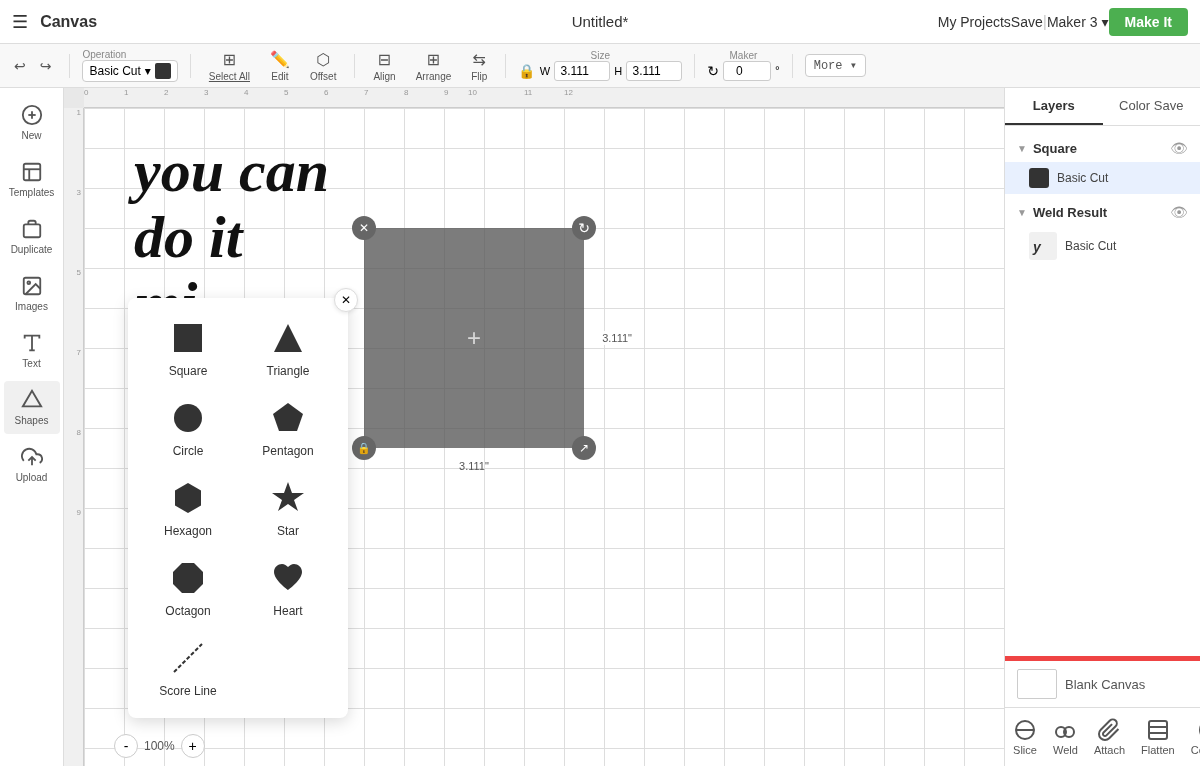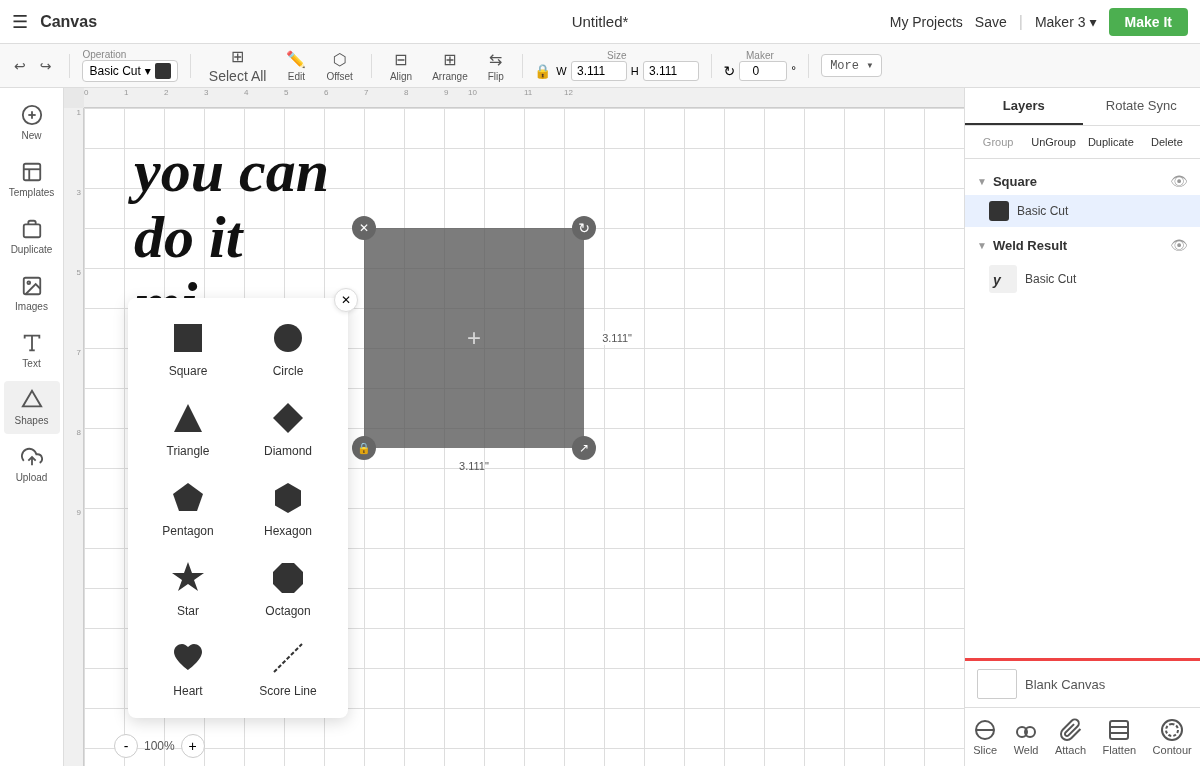--- a/index.html
+++ b/index.html
@@ -6,21 +6,21 @@
     body { font-family: -apple-system, BlinkMacSystemFont, 'Segoe UI', sans-serif; background: #f0f0f0; width: 1200px; height: 766px; overflow: hidden; }
 
     
     #topbar {
       display: flex; align-items: center; background: #fff; height: 44px;
       border-bottom: 1px solid #ddd; padding: 0 12px; gap: 12px; position: relative;
     }
     #topbar .menu-icon { font-size: 18px; color: #333; cursor: pointer; }
     #topbar .app-title { font-size: 16px; font-weight: 600; color: #333; }
     #topbar .doc-title { position: absolute; left: 50%; transform: translateX(-50%); font-size: 15px; color: #333; }
-    #topbar .right-actions { margin-left: auto; display: flex; align-items: center; gap: 12px; }
+    #topbar .right-actions { margin-left: auto; display: flex; align-items: center; }
     #topbar .my-projects-btn { font-size: 14px; color: #333; cursor: pointer; background: none; border: none; }
     #topbar .save-btn { font-size: 14px; color: #333; cursor: pointer; background: none; border: none; }
     #topbar .divider { color: #ccc; }
     #topbar .machine-selector { display: flex; align-items: center; gap: 4px; cursor: pointer; font-size: 14px; color: #333; }
     #topbar .make-it-btn { background: #4CAF50; color: #fff; border: none; border-radius: 4px; padding: 6px 16px; font-size: 14px; cursor: pointer; font-weight: 600; }
 
     
     #toolbar {
       display: flex; align-items: center; background: #f8f8f8; height: 44px;
       border-bottom: 1px solid #ddd; padding: 0 8px; gap: 8px;
@@ -82,41 +82,41 @@
     #selected-square .center-plus { position: absolute; top: 50%; left: 50%; transform: translate(-50%,-50%); font-size: 24px; color: rgba(255,255,255,0.7); }
     .handle { position: absolute; width: 24px; height: 24px; background: #666; border-radius: 50%; display: flex; align-items: center; justify-content: center; cursor: pointer; }
     .handle-close { top: -12px; left: -12px; }
     .handle-rotate { top: -12px; right: -12px; }
     .handle-lock { bottom: -12px; left: -12px; }
     .handle-resize { bottom: -12px; right: -12px; }
     .size-label-right { position: absolute; right: -52px; top: 50%; transform: translateY(-50%); font-size: 11px; color: #555; background: rgba(255,255,255,0.9); padding: 1px 4px; border-radius: 3px; }
     .size-label-bottom { position: absolute; bottom: -24px; left: 50%; transform: translateX(-50%); font-size: 11px; color: #555; }
 
     
-    #right-panel { width: 236px; background: #fff; border-left: 1px solid #ddd; display: flex; flex-direction: column; }
+    #right-panel { width: 196px; background: #fff; border-left: 1px solid #ddd; display: flex; flex-direction: column; }
     #right-panel-tabs { display: flex; border-bottom: 1px solid #ddd; }
     .rpanel-tab { flex: 1; text-align: center; padding: 10px; font-size: 13px; cursor: pointer; color: #555; border-bottom: 2px solid transparent; }
     .rpanel-tab.active { color: #333; font-weight: 600; border-bottom: 2px solid #333; }
 
     
     #layers-content { flex: 1; overflow-y: auto; padding: 8px 0; }
     .layer-group { margin-bottom: 4px; }
     .layer-group-header { display: flex; align-items: center; padding: 6px 12px; gap: 6px; font-size: 13px; color: #333; cursor: pointer; }
     .layer-group-arrow { font-size: 10px; color: #999; }
     .layer-group-name { font-weight: 600; flex: 1; }
     .layer-eye { font-size: 14px; color: #999; cursor: pointer; }
     .layer-item { display: flex; align-items: center; padding: 6px 12px 6px 24px; gap: 8px; font-size: 12px; color: #444; cursor: pointer; }
     .layer-item.selected { background: #e8f0fe; }
     .layer-color { width: 20px; height: 20px; border-radius: 3px; flex-shrink: 0; }
     .layer-thumb { width: 28px; height: 28px; border-radius: 3px; flex-shrink: 0; display: flex; align-items: center; justify-content: center; background: #f0f0f0; overflow: hidden; }
     .zoom-btn { width: 24px; height: 24px; border-radius: 50%; border: 1px solid #ccc; background: #fff; display: flex; align-items: center; justify-content: center; cursor: pointer; font-size: 14px; }
     .zoom-label { font-size: 12px; color: #555; }
 
     
-    #right-panel-bottom { border-top: 3px solid #ef4444; padding: 8px 12px; }
+    #right-panel-bottom { border-top: 5px solid #ef4444; padding: 8px 12px; }
     .blank-canvas-row { display: flex; align-items: center; gap: 8px; }
     .blank-canvas-thumb { width: 40px; height: 30px; border: 1px solid #ccc; background: #fff; border-radius: 2px; }
     .blank-canvas-label { font-size: 13px; color: #555; }
 
     
     #bottom-tools { border-top: 1px solid #ddd; display: flex; align-items: center; justify-content: space-around; padding: 6px 0; }
     .bottom-tool { display: flex; flex-direction: column; align-items: center; gap: 2px; cursor: pointer; padding: 4px 8px; border-radius: 4px; }
     .bottom-tool .bt-icon { font-size: 20px; color: #555; }
     .bottom-tool .bt-label { font-size: 11px; color: #555; }
 
@@ -158,21 +158,21 @@
     <span class="operation-label">Operation</span>
     <div class="operation-select">
       <span>Basic Cut</span>
       <span>▾</span>
       <div class="color-swatch"></div>
     </div>
   </div>
   <div class="separator"></div>
   <button class="tool-btn" style="display:flex;flex-direction:column;align-items:center;font-size:10px;gap:2px;">
     <span style="font-size:16px;">⊞</span>
-    <span style="font-size:14px;">Select All</span>
+    <span style="font-size:10px;text-decoration:underline;">Select All</span>
   </button>
   <button class="tool-btn" style="display:flex;flex-direction:column;align-items:center;font-size:10px;gap:2px;">
     <span style="font-size:16px;">✏️</span>
     <span style="font-size:10px;">Edit</span>
   </button>
   <button class="tool-btn" style="display:flex;flex-direction:column;align-items:center;font-size:10px;gap:2px;">
     <span style="font-size:16px;">⬡</span>
     <span style="font-size:10px;">Offset</span>
   </button>
   <div class="separator"></div>
@@ -336,43 +336,35 @@
             <svg width="36" height="36" viewBox="0 0 36 36">
                 <rect x="4" y="4" width="28" height="28" fill="#333"></rect>
               </svg>
           </div>
           <span class="shape-label">Square</span>
         </div>
 
         <div class="shape-item">
           <div class="shape-icon">
             <svg width="36" height="36" viewBox="0 0 36 36">
+                <polygon points="18,4 32,32 4,32" fill="#333"></polygon>
+              </svg>
+          </div>
+          <span class="shape-label">Triangle</span>
+        </div>
+
+        <div class="shape-item">
+          <div class="shape-icon">
+            <svg width="36" height="36" viewBox="0 0 36 36">
                 <circle cx="18" cy="18" r="14" fill="#333"></circle>
               </svg>
           </div>
           <span class="shape-label">Circle</span>
         </div>
 
-        <div class="shape-item">
-          <div class="shape-icon">
-            <svg width="36" height="36" viewBox="0 0 36 36">
-                <polygon points="18,4 32,32 4,32" fill="#333"></polygon>
-              </svg>
-          </div>
-          <span class="shape-label">Triangle</span>
-        </div>
-
-        <div class="shape-item">
-          <div class="shape-icon">
-            <svg width="36" height="36" viewBox="0 0 36 36">
-                <polygon points="18,3 33,18 18,33 3,18" fill="#333"></polygon>
-              </svg>
-          </div>
-          <span class="shape-label">Diamond</span>
-        </div>
 
         <div class="shape-item">
           <div class="shape-icon">
             <svg width="36" height="36" viewBox="0 0 36 36">
                 <polygon points="18,3 33,14 27,31 9,31 3,14" fill="#333"></polygon>
               </svg>
           </div>
           <span class="shape-label">Pentagon</span>
         </div>
 
@@ -420,29 +412,23 @@
           </div>
           <span class="shape-label">Score Line</span>
         </div>
       </div>
     </div>
   </div>
 
   <div id="right-panel">
     <div id="right-panel-tabs">
       <div class="rpanel-tab active">Layers</div>
-      <div class="rpanel-tab">Rotate Sync</div>
-    </div>
-
-    <div style="display:flex;border-bottom:1px solid #ddd;padding:6px 8px;gap:4px;">
-      <button style="flex:1;font-size:11px;padding:4px;border:none;background:none;cursor:pointer;color:#999;">Group</button>
-      <button style="flex:1;font-size:11px;padding:4px;border:none;background:none;cursor:pointer;color:#333;">UnGroup</button>
-      <button style="flex:1;font-size:11px;padding:4px;border:none;background:none;cursor:pointer;color:#333;">Duplicate</button>
-      <button style="flex:1;font-size:11px;padding:4px;border:none;background:none;cursor:pointer;color:#333;">Delete</button>
-    </div>
+      <div class="rpanel-tab">Color Save</div>
+    </div>
+
 
     <div id="layers-content">
 
       <div class="layer-group">
         <div class="layer-group-header">
           <span class="layer-group-arrow">▼</span>
           <span class="layer-group-name">Square</span>
           <span class="layer-eye">👁</span>
         </div>
         <div class="layer-item selected">

